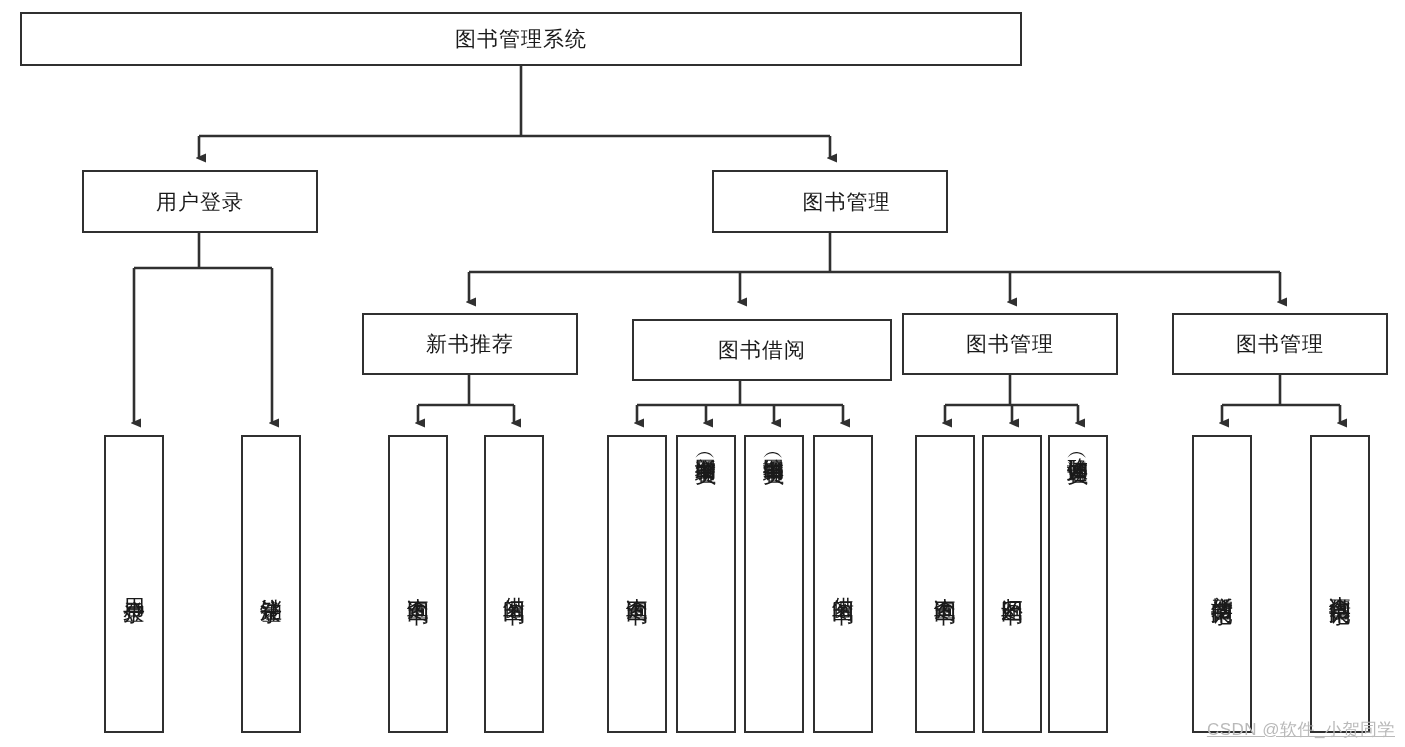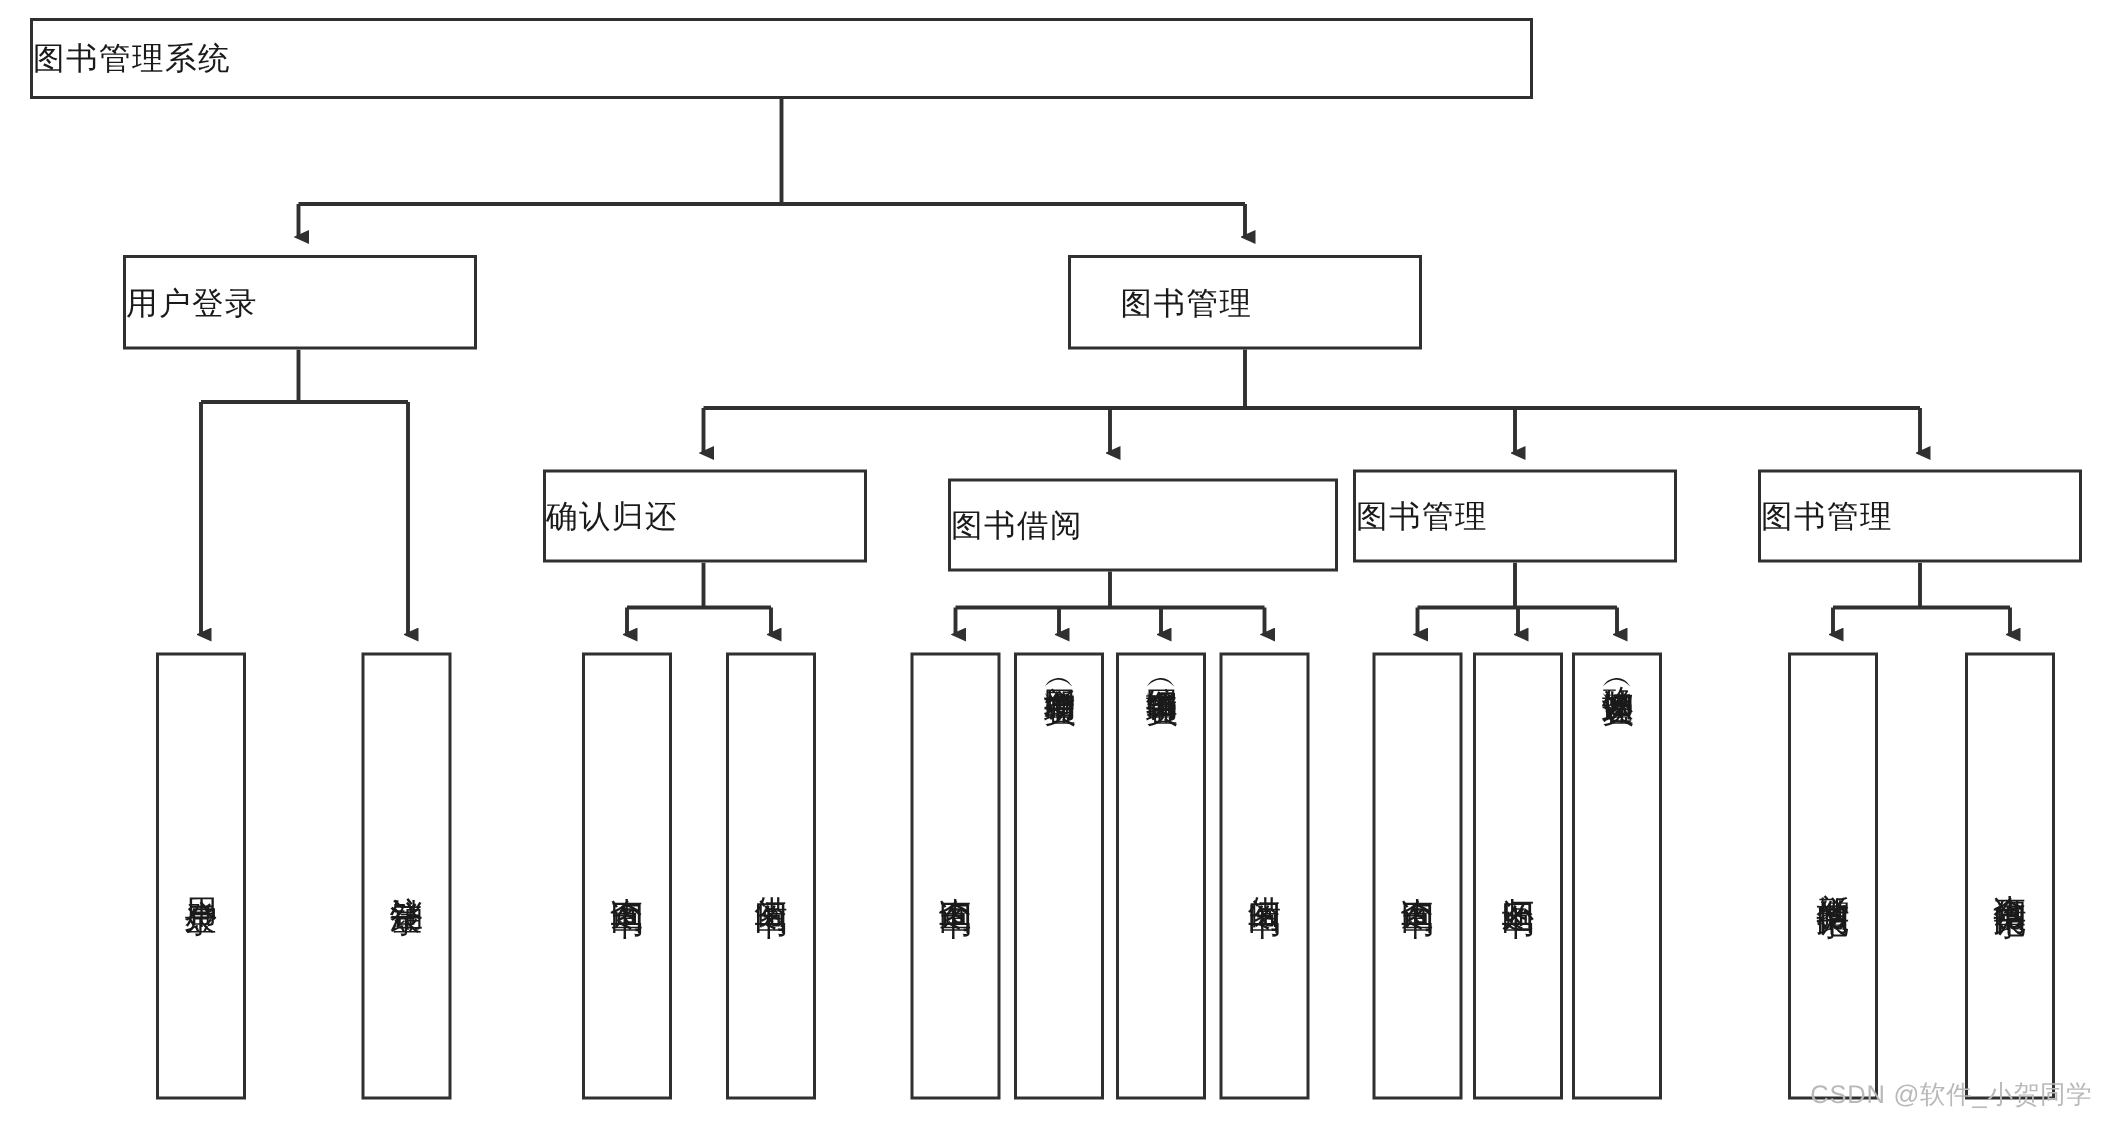--- a/index.html
+++ b/index.html
@@ -20,20 +20,21 @@
     left: 0; top: 0;
     width: 1405px; height: 747px;
     pointer-events: none;
   }
   .node {
     position: absolute;
     border: 2px solid #303030;
     background: #ffffff;
     display: flex;
     align-items: center;
+    justify-content: center;
     color: #1a1a1a;
   }
   .node.h {
     font-size: 21px;
     letter-spacing: 1px;
     white-space: nowrap;
   }
   .node.v {
     writing-mode: vertical-rl;
     text-orientation: upright;
@@ -51,20 +52,21 @@
     padding-top: 4px;
   }
   .watermark {
     position: absolute;
     right: 10px;
     bottom: 6px;
     font-size: 17px;
     color: #b9b9b9;
     white-space: nowrap;
     letter-spacing: 0.5px;
+    text-decoration: underline;
   }
 </style>
 </head>
 <body>
 
 <div id="canvas">
 
   <svg class="links" viewBox="0 0 1405 747" xmlns="http://www.w3.org/2000/svg">
     <defs>
       <marker id="arrow" markerWidth="10" markerHeight="10" refX="4.6" refY="7" orient="auto" markerUnits="userSpaceOnUse">
@@ -120,21 +122,21 @@
   </div>
 
   <div class="node h" style="left:82px; top:170px; width:236px; height:63px;">
     <span>用户登录</span>
   </div>
   <div class="node h" style="left:712px; top:170px; width:236px; height:63px;padding-left:33px;">
     <span>图书管理</span>
   </div>
 
   <div class="node h" style="left:362px; top:313px; width:216px; height:62px;">
-    <span>确认归还</span>
+    <span>新书推荐</span>
   </div>
   <div class="node h" style="left:632px; top:319px; width:260px; height:62px;">
     <span>图书借阅</span>
   </div>
   <div class="node h" style="left:902px; top:313px; width:216px; height:62px;">
     <span>图书管理</span>
   </div>
   <div class="node h" style="left:1172px; top:313px; width:216px; height:62px;">
     <span>图书管理</span>
   </div>

